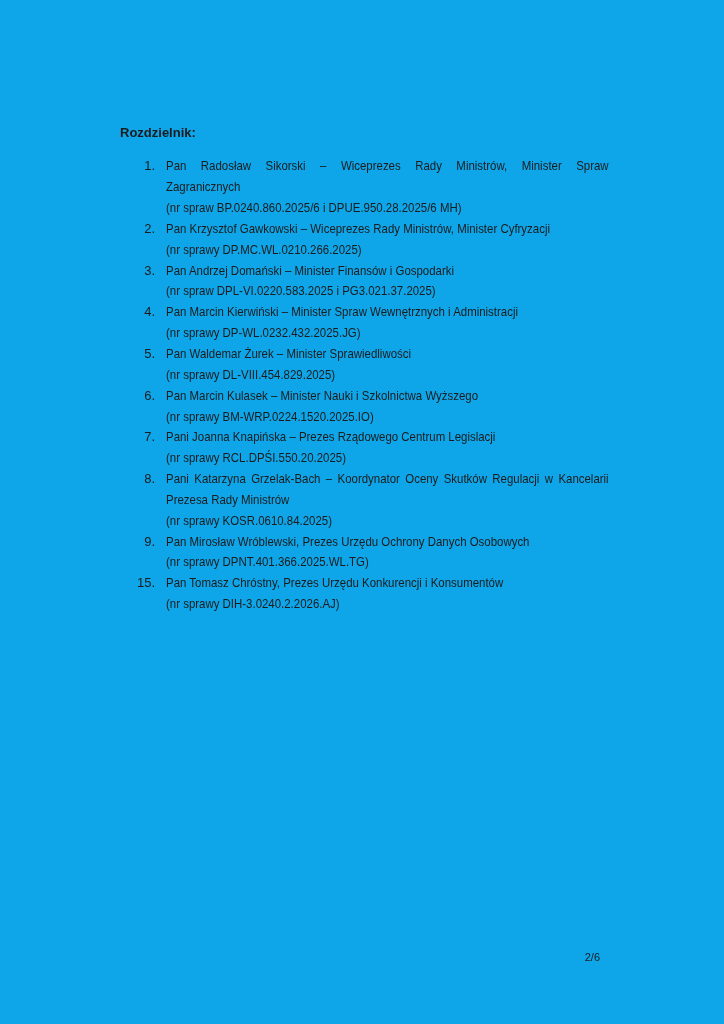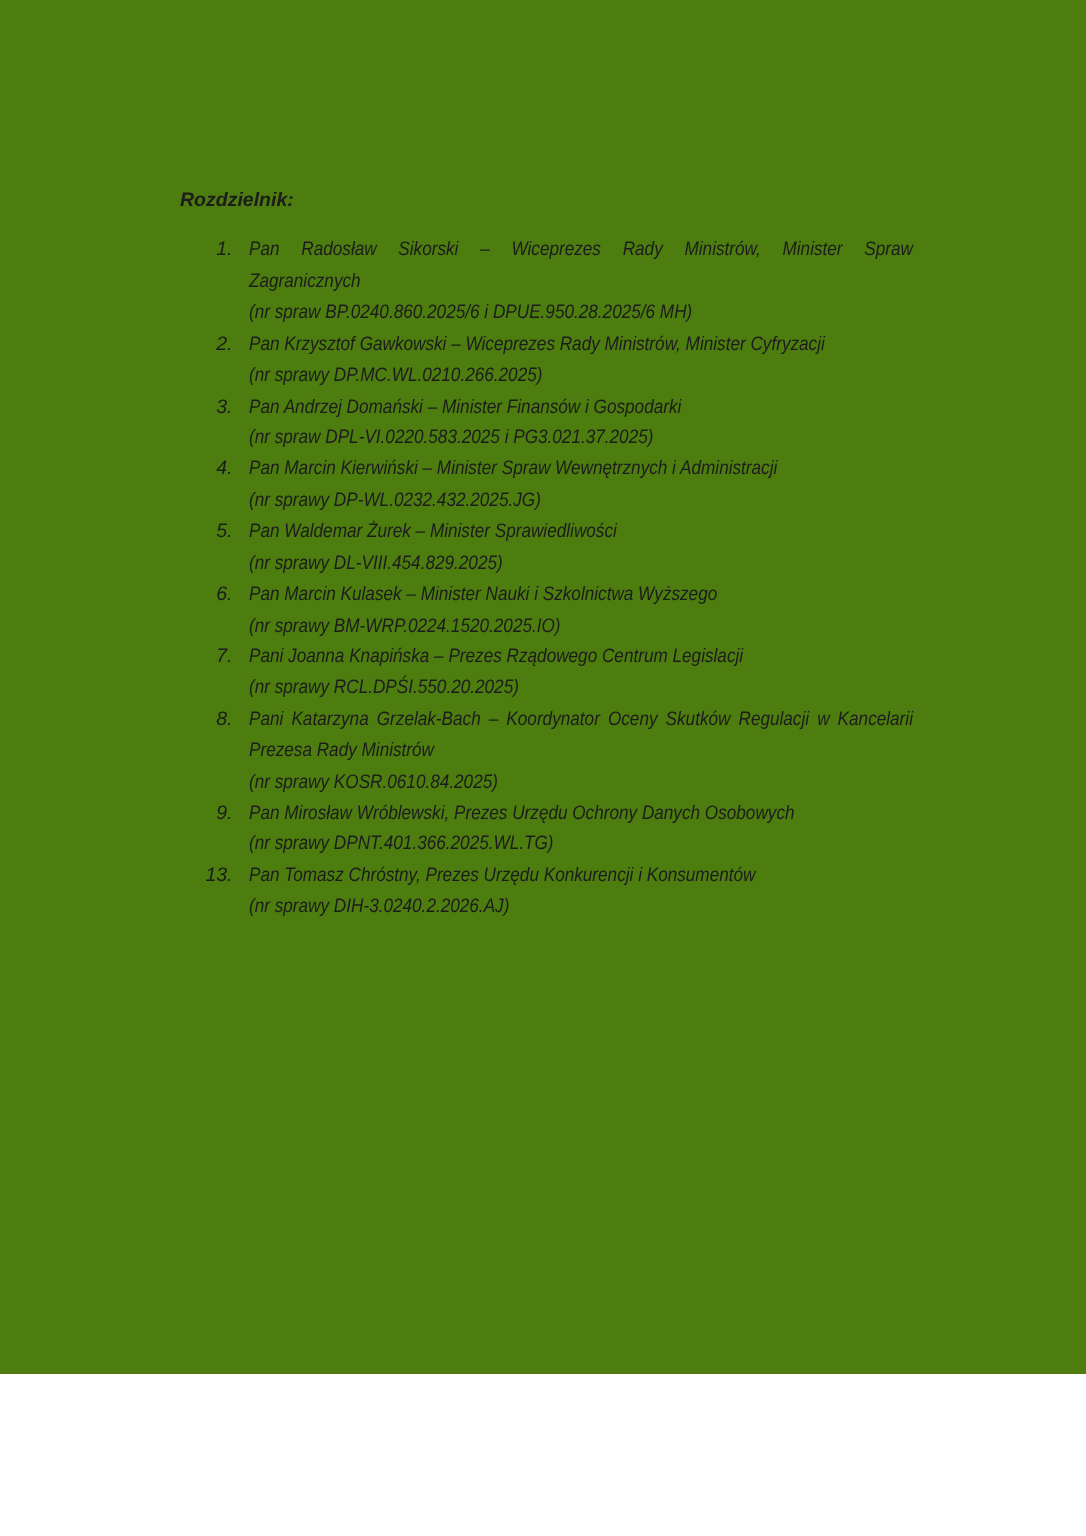--- a/index.html
+++ b/index.html
@@ -4,26 +4,25 @@
 <title>Rozdzielnik</title>
 <style>
   html, body {
     margin: 0;
     padding: 0;
     background: #ffffff;
   }
   .page {
     position: relative;
     width: 724px;
-    height: 916px;
-    background: #4d7c0f;
+    height: 1024px;
+    background: #0ea5e9;
     font-family: "Liberation Sans", sans-serif;
     color: #1c1c1c;
     overflow: hidden;
-    font-style: italic;
   }
   .content {
     position: absolute;
     left: 120px;
     top: 123px;
     width: 490px;
   }
   .heading {
     font-size: 13px;
     font-weight: 700;
@@ -161,21 +160,21 @@
     <span class="num">9.</span>
     <div class="body">
       <div class="name">
               <div class="name-line">Pan Mirosław Wróblewski, Prezes Urzędu Ochrony Danych Osobowych</div>
             </div>
       <div class="case-line">(nr sprawy DPNT.401.366.2025.WL.TG)</div>
     </div>
   </li>
 
   <li class="item">
-    <span class="num">13.</span>
+    <span class="num">15.</span>
     <div class="body">
       <div class="name">
               <div class="name-line">Pan Tomasz Chróstny, Prezes Urzędu Konkurencji i Konsumentów</div>
             </div>
       <div class="case-line">(nr sprawy DIH-3.0240.2.2026.AJ)</div>
     </div>
   </li>
 </ol>
   </div>
   <div class="footer-page">2/6</div>

